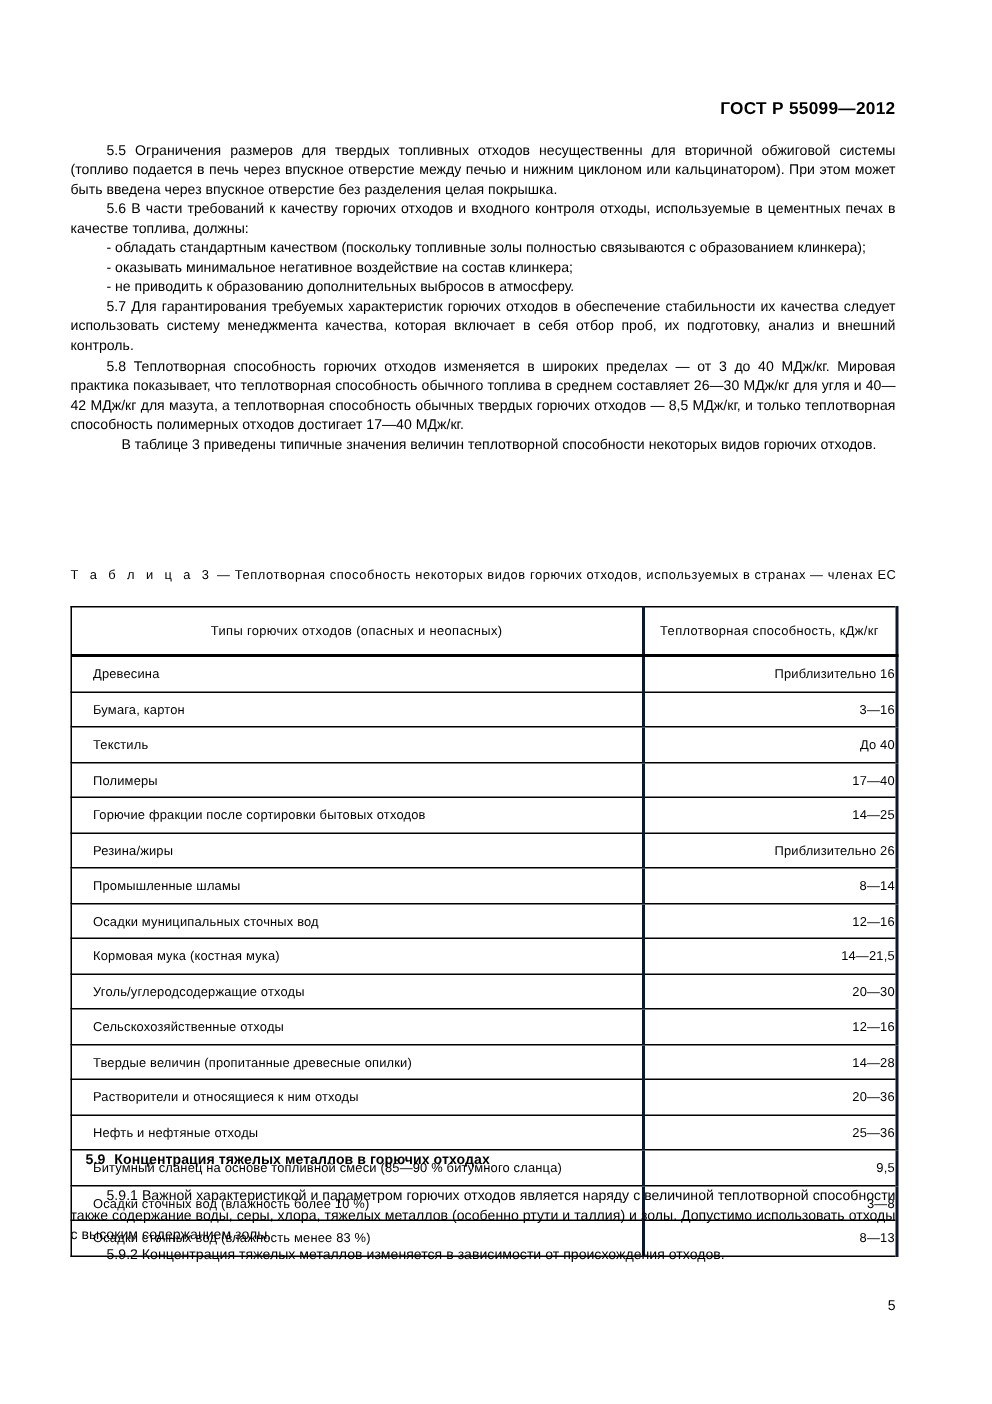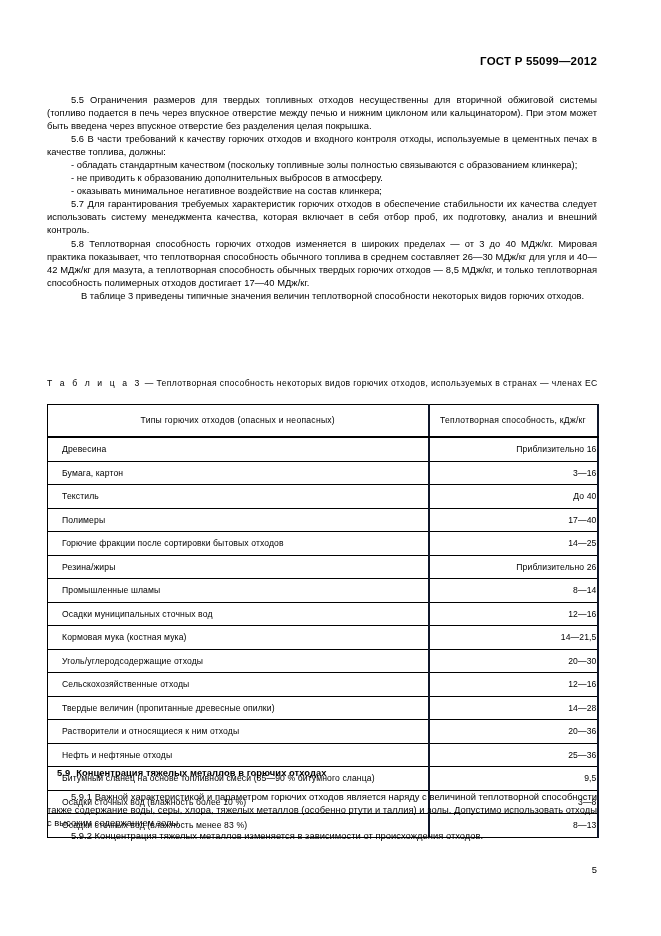--- a/index.html
+++ b/index.html
@@ -20,21 +20,21 @@
     position: absolute;
     left: 0; top: 0;
     width: 661px;
     height: 936px;
     box-sizing: border-box;
   }
 
   
   .doc-header {
     position: absolute;
-    top: 55px;
+    top: 67px;
     right: 64px;
     font-size: 11.5px;
     font-weight: bold;
     letter-spacing: 0.2px;
     white-space: nowrap;
   }
 
   
   .content {
     position: absolute;
@@ -164,22 +164,22 @@
 <body>
 
 <div class="page">
 
   <div class="doc-header">ГОСТ Р 55099—2012</div>
 
   <div class="content">
     <p class="para indent">5.5  Ограничения размеров для твердых топливных отходов несущественны для вторичной обжиговой системы (топливо подается в печь через впускное отверстие между печью и нижним циклоном или кальцинатором). При этом может быть введена через впускное отверстие без разделения целая покрышка.</p>
     <p class="para indent">5.6  В части требований к качеству горючих отходов и входного контроля отходы, используемые в цементных печах в качестве топлива, должны:</p>
     <p class="dash">- обладать стандартным качеством (поскольку топливные золы полностью связываются с образованием клинкера);</p>
+    <p class="dash">- оказывать минимальное негативное воздействие на состав клинкера;</p>
     <p class="dash">- не приводить к образованию дополнительных выбросов в атмосферу.</p>
-    <p class="dash">- оказывать минимальное негативное воздействие на состав клинкера;</p>
     <p class="para indent">5.7  Для гарантирования требуемых характеристик горючих отходов в обеспечение стабильности их качества следует использовать систему менеджмента качества, которая включает в себя отбор проб, их подготовку, анализ и внешний контроль.</p>
     <p class="para indent">5.8  Теплотворная способность горючих отходов изменяется в широких пределах — от 3 до 40 МДж/кг. Мировая практика показывает, что теплотворная способность обычного топлива в среднем составляет 26—30 МДж/кг для угля и 40—42 МДж/кг для мазута, а теплотворная способность обычных твердых горючих отходов — 8,5 МДж/кг, и только теплотворная способность полимерных отходов достигает 17—40 МДж/кг.</p>
     <p class="center-ind">В таблице 3 приведены типичные значения величин теплотворной способности некоторых видов горючих отходов.</p>
   </div>
 
   <div class="table-caption">
     <span class="tword">Т а б л и ц а  3</span><span> — Теплотворная способность некоторых видов горючих отходов, используемых в странах — членах ЕС</span>
   </div>
 
   <div class="tbl-wrap">

